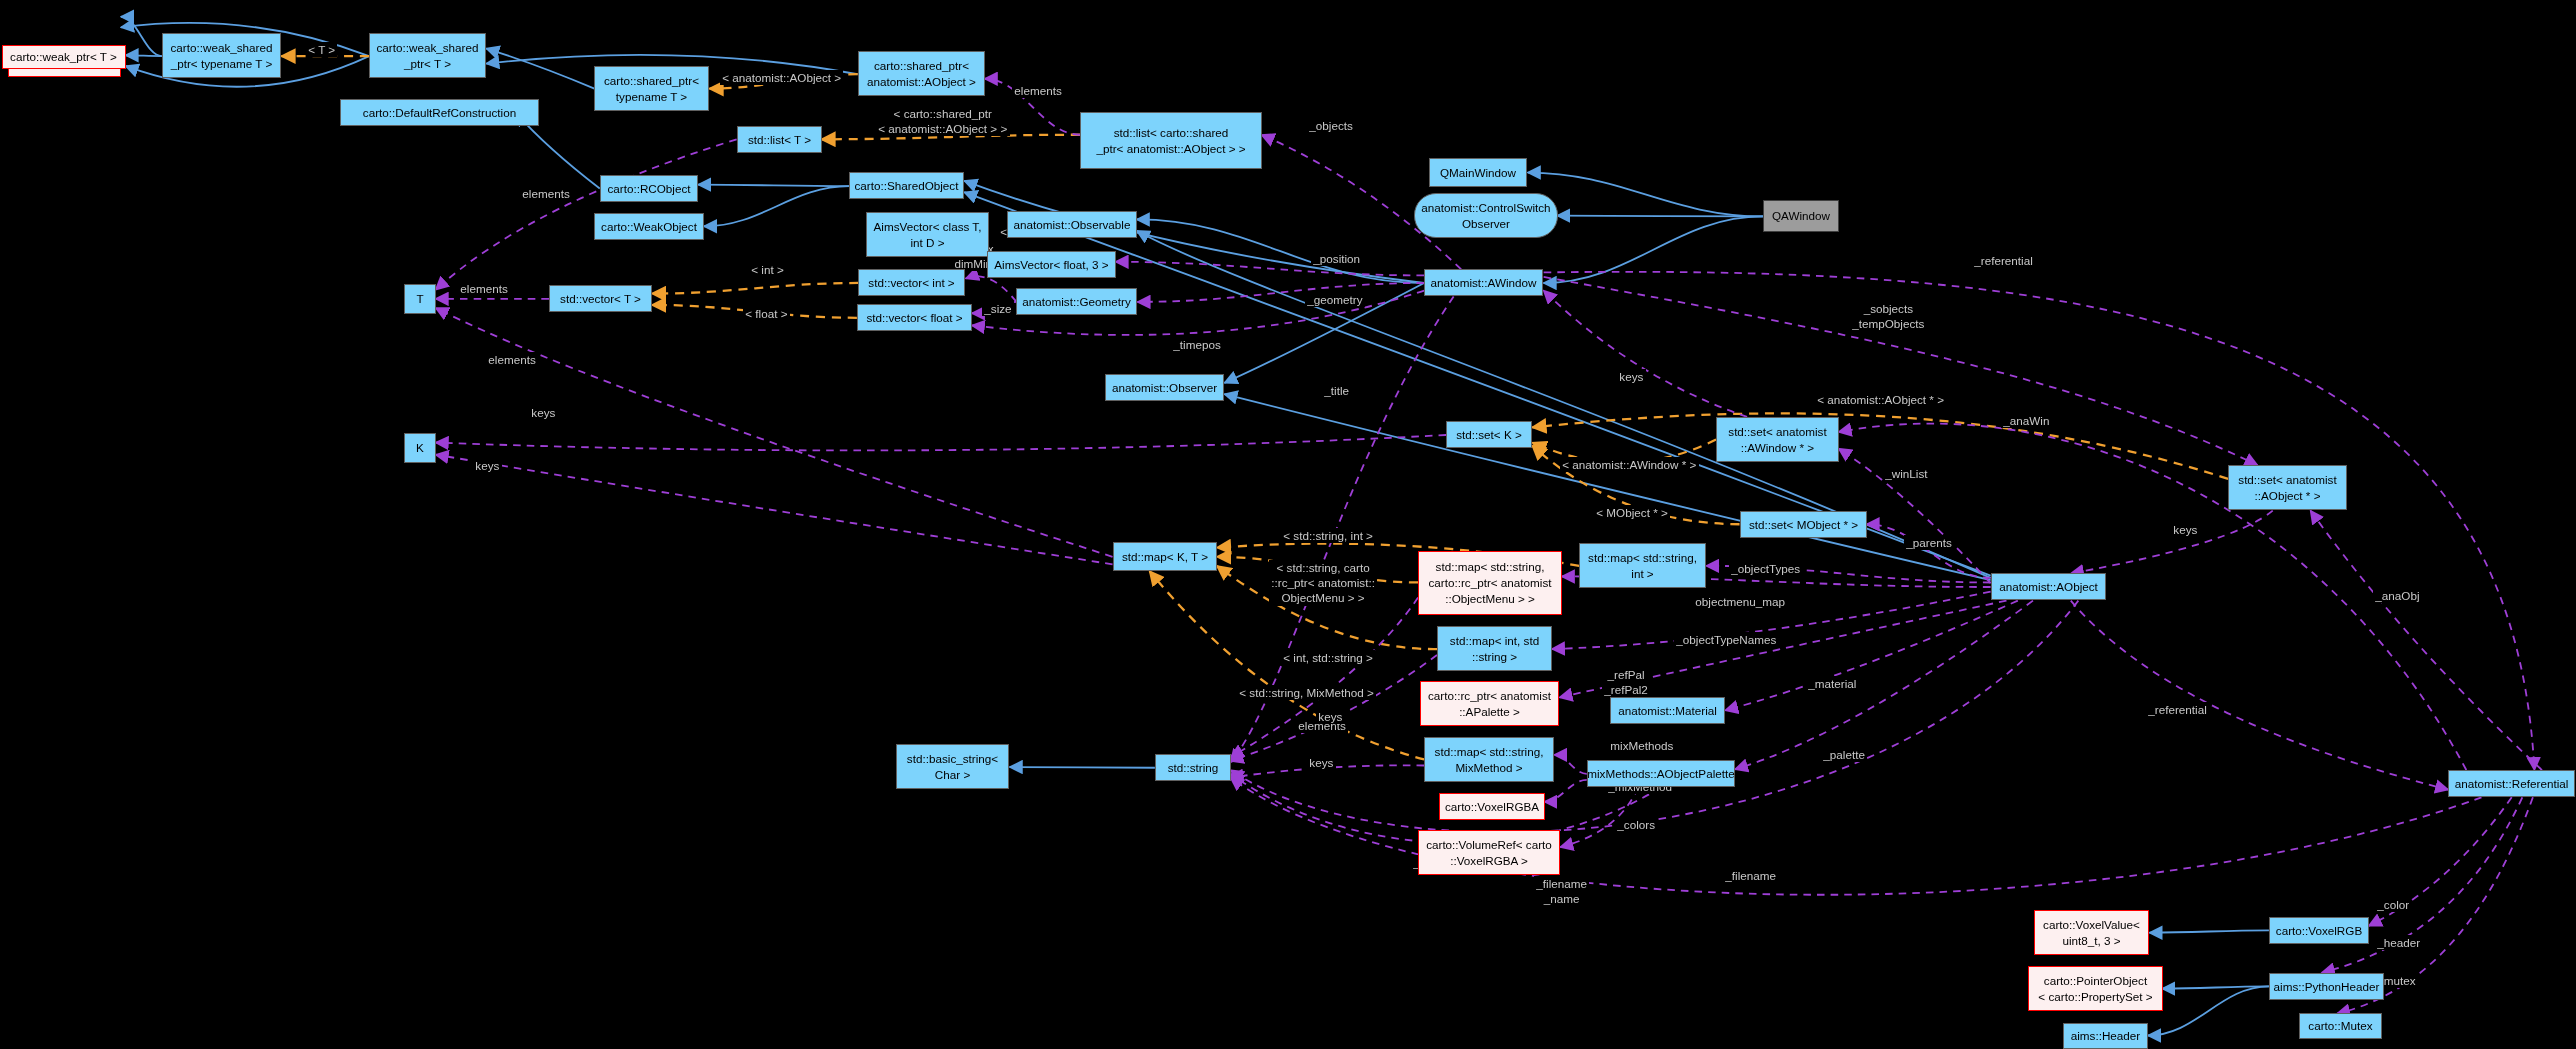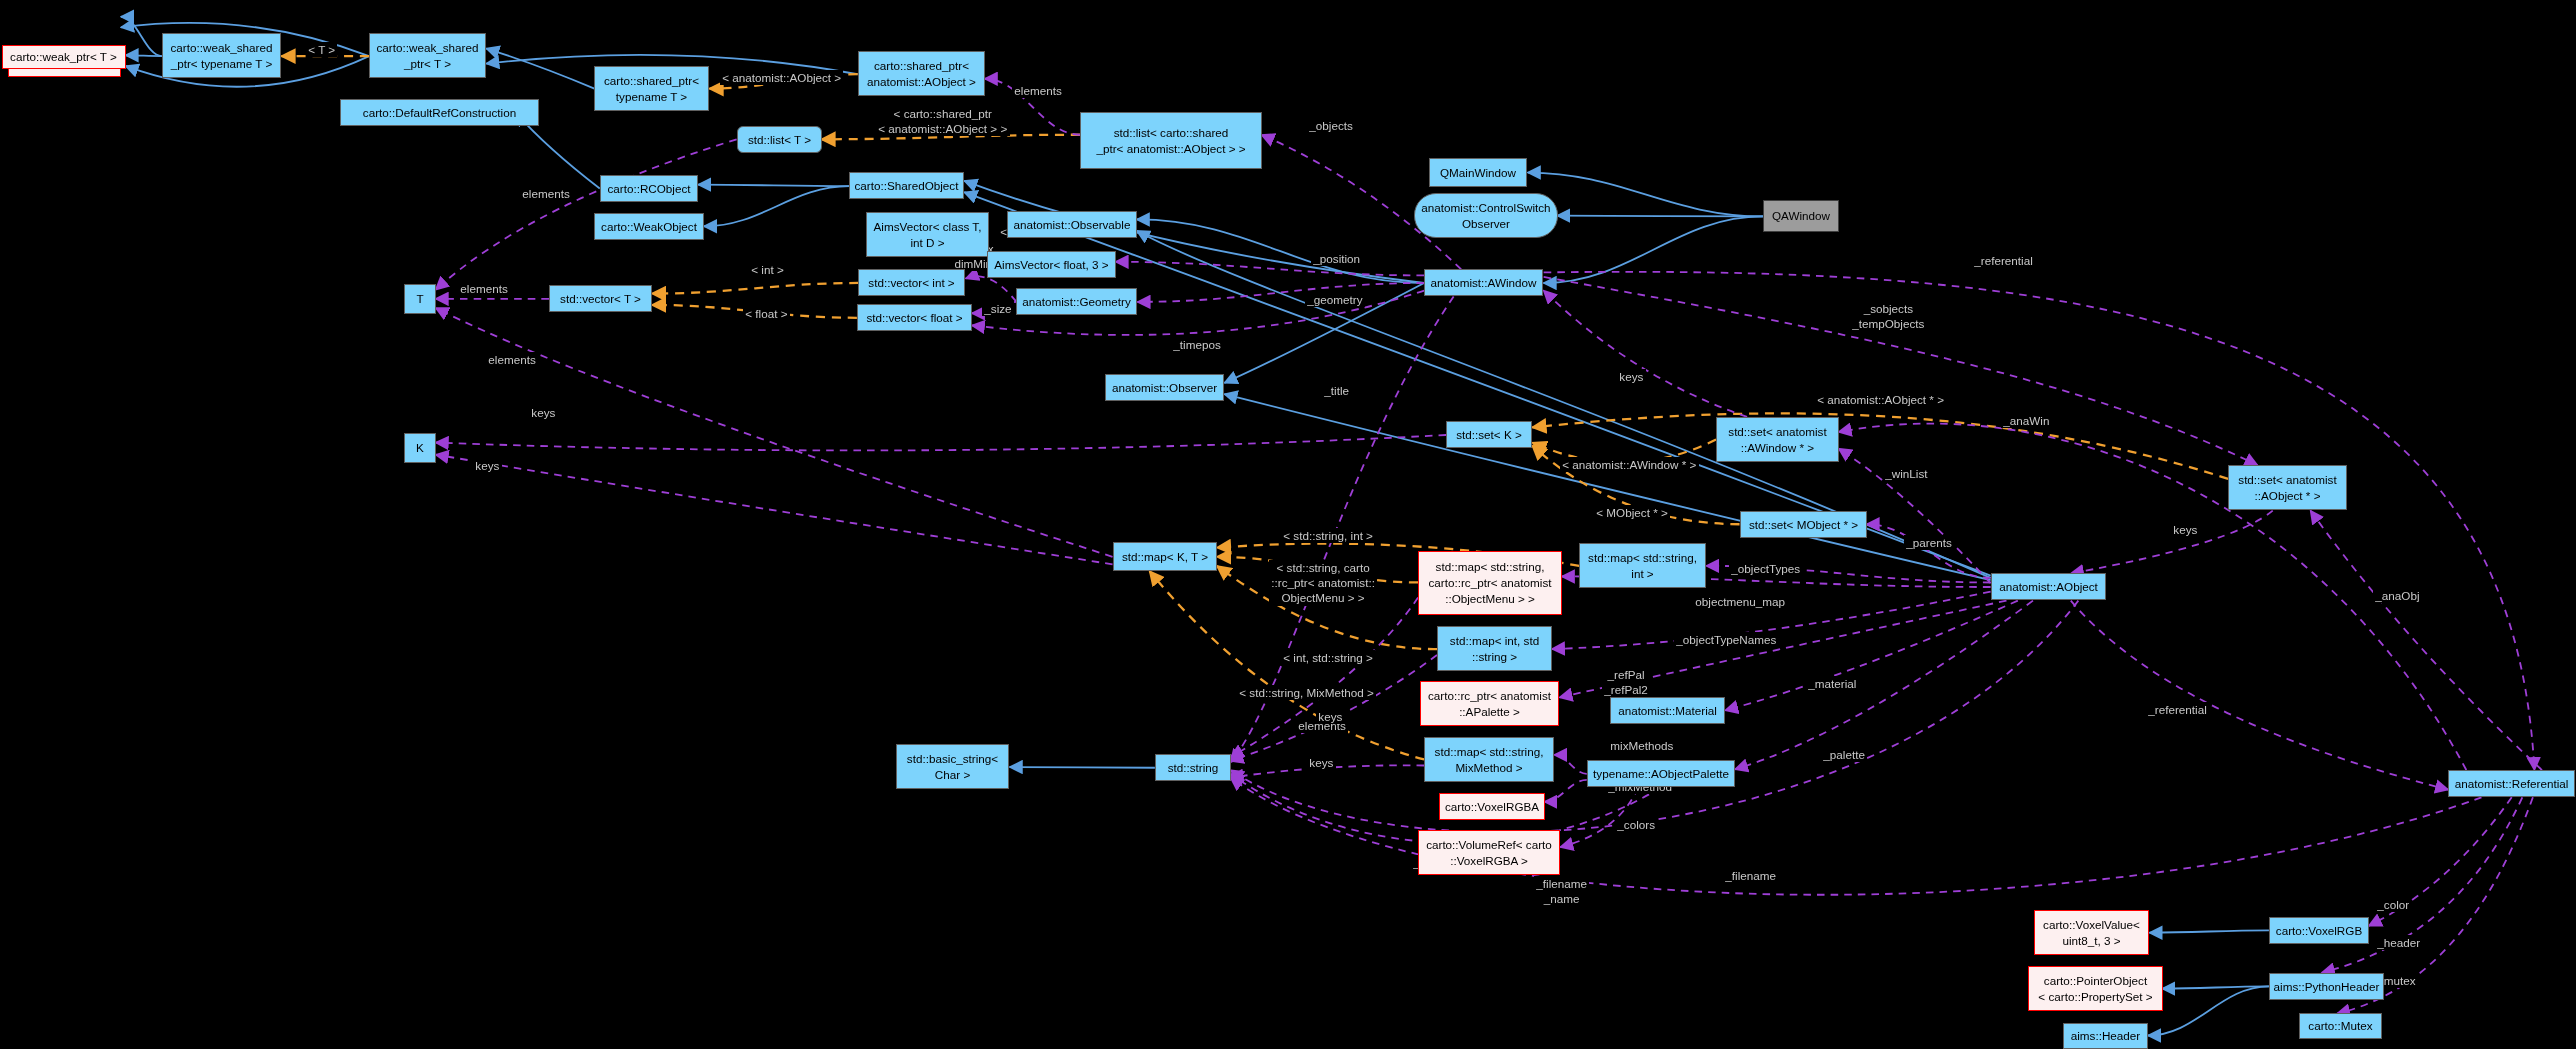--- a/index.html
+++ b/index.html
@@ -129,21 +129,21 @@
       <div>carto::DefaultRefConstruction</div>
     </div>
     <div class="node" style="left: 594px; top: 66px; width: 115px; height: 45px;">
       <div>carto::shared_ptr&lt;</div>
       <div>typename T &gt;</div>
     </div>
     <div class="node" style="left: 858px; top: 51px; width: 127px; height: 45px;">
       <div>carto::shared_ptr&lt;</div>
       <div>anatomist::AObject &gt;</div>
     </div>
-    <div class="node" style="left: 737px; top: 126px; width: 85px; height: 27px; border-radius: 6px;">
+    <div class="node" style="left: 737px; top: 126px; width: 85px; height: 27px;">
       <div>std::list&lt; T &gt;</div>
     </div>
     <div class="node" style="left: 1080px; top: 112px; width: 182px; height: 57px;">
       <div>std::list&lt; carto::shared</div>
       <div>_ptr&lt; anatomist::AObject &gt; &gt;</div>
     </div>
     <div class="node" style="left: 600px; top: 175px; width: 98px; height: 27px;">
       <div>carto::RCObject</div>
     </div>
     <div class="node" style="left: 849px; top: 172px; width: 115px; height: 27px;">
@@ -234,21 +234,21 @@
       <div>::APalette &gt;</div>
     </div>
     <div class="node" style="left: 1610px; top: 697px; width: 115px; height: 27px;">
       <div>anatomist::Material</div>
     </div>
     <div class="node" style="left: 1424px; top: 737px; width: 130px; height: 45px;">
       <div>std::map&lt; std::string,</div>
       <div>MixMethod &gt;</div>
     </div>
     <div class="node" style="left: 1587px; top: 760px; width: 148px; height: 27px;">
-      <div>typename::AObjectPalette</div>
+      <div>mixMethods::AObjectPalette</div>
     </div>
     <div class="node red" style="left: 1439px; top: 793px; width: 106px; height: 27px;">
       <div>carto::VoxelRGBA</div>
     </div>
     <div class="node red" style="left: 1418px; top: 830px; width: 142px; height: 45px;">
       <div>carto::VolumeRef&lt; carto</div>
       <div>::VoxelRGBA &gt;</div>
     </div>
     <div class="node" style="left: 896px; top: 744px; width: 113px; height: 45px;">
       <div>std::basic_string&lt;</div>

